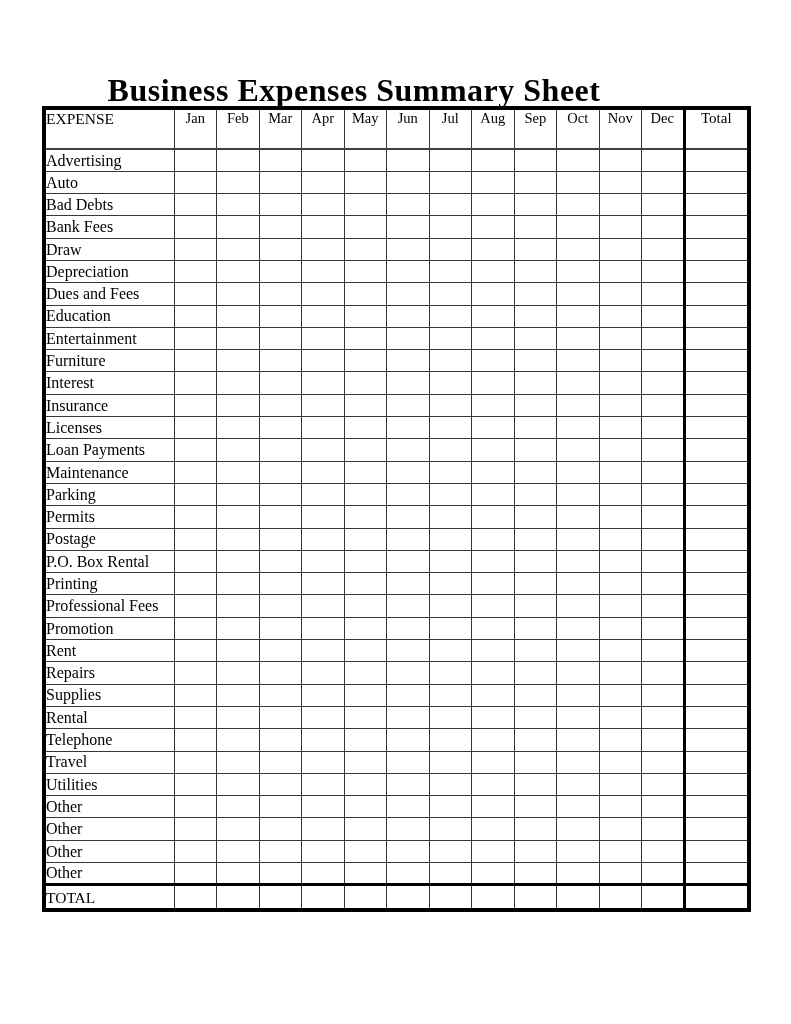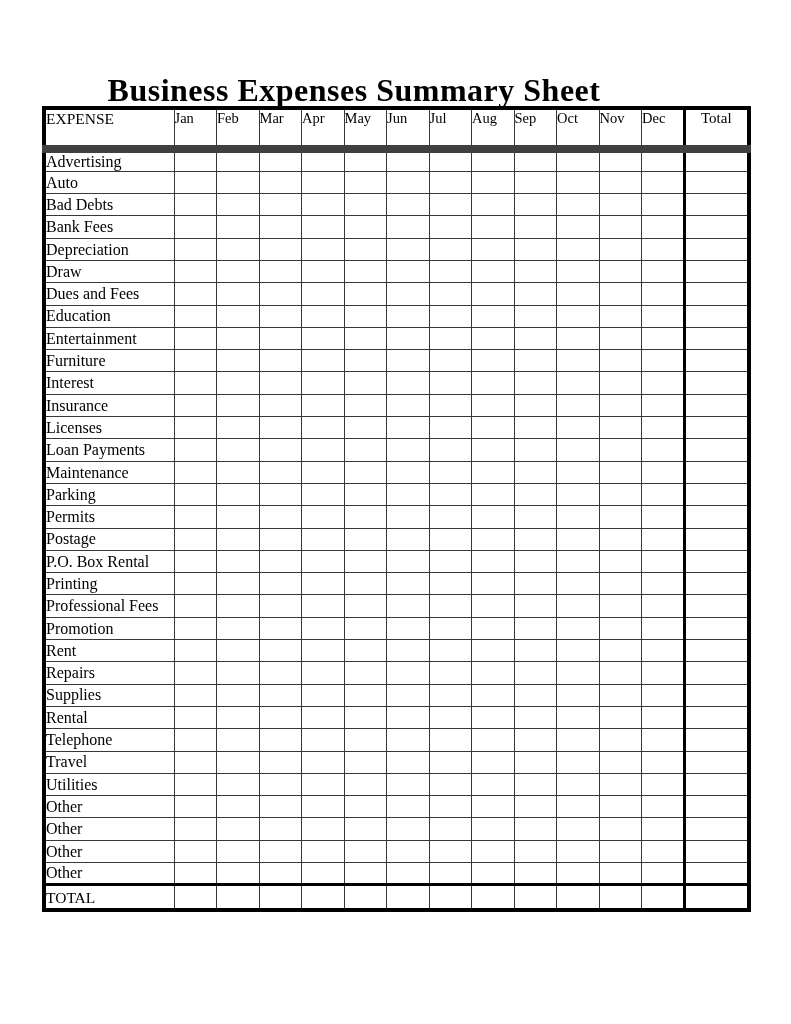--- a/index.html
+++ b/index.html
@@ -45,36 +45,36 @@
   table.sheet th,
   table.sheet td {
     border: 1.5px solid #383838;
     padding: 0;
     font-weight: normal;
     overflow: hidden;
     white-space: nowrap;
   }
   
   thead tr {
-    border-bottom: 8px solid #404040;
+    border-bottom: 2px solid #404040;
     margin-top: 41px;
   }
   thead th {
     height: 41px;
     vertical-align: top;
     padding-top: 4px;
     font-size: 15px;
   }
   th.h-expense {
     text-align: left;
     padding-left: 6px;
     font-size: 15.5px;
   }
   th.h-month {
-    text-align: left;
+    text-align: center;
     font-size: 14.5px;
   }
   th.h-total {
     text-align: center;
     font-size: 15px;
   }
   
   tbody tr.data-row {
     height: 22.3px;
   }
@@ -202,37 +202,37 @@
           <td class="cell"></td>
           <td class="cell"></td>
           <td class="cell"></td>
           <td class="cell"></td>
           <td class="cell"></td>
           <td class="cell"></td>
           <td class="cell"></td>
           <td class="cell col-total-sep"></td>
         </tr>
         <tr class="data-row">
+          <td class="row-label">Draw</td>
+          <td class="cell"></td>
+          <td class="cell"></td>
+          <td class="cell"></td>
+          <td class="cell"></td>
+          <td class="cell"></td>
+          <td class="cell"></td>
+          <td class="cell"></td>
+          <td class="cell"></td>
+          <td class="cell"></td>
+          <td class="cell"></td>
+          <td class="cell"></td>
+          <td class="cell"></td>
+          <td class="cell col-total-sep"></td>
+        </tr>
+        <tr class="data-row">
           <td class="row-label">Depreciation</td>
-          <td class="cell"></td>
-          <td class="cell"></td>
-          <td class="cell"></td>
-          <td class="cell"></td>
-          <td class="cell"></td>
-          <td class="cell"></td>
-          <td class="cell"></td>
-          <td class="cell"></td>
-          <td class="cell"></td>
-          <td class="cell"></td>
-          <td class="cell"></td>
-          <td class="cell"></td>
-          <td class="cell col-total-sep"></td>
-        </tr>
-        <tr class="data-row">
-          <td class="row-label">Draw</td>
           <td class="cell"></td>
           <td class="cell"></td>
           <td class="cell"></td>
           <td class="cell"></td>
           <td class="cell"></td>
           <td class="cell"></td>
           <td class="cell"></td>
           <td class="cell"></td>
           <td class="cell"></td>
           <td class="cell"></td>

